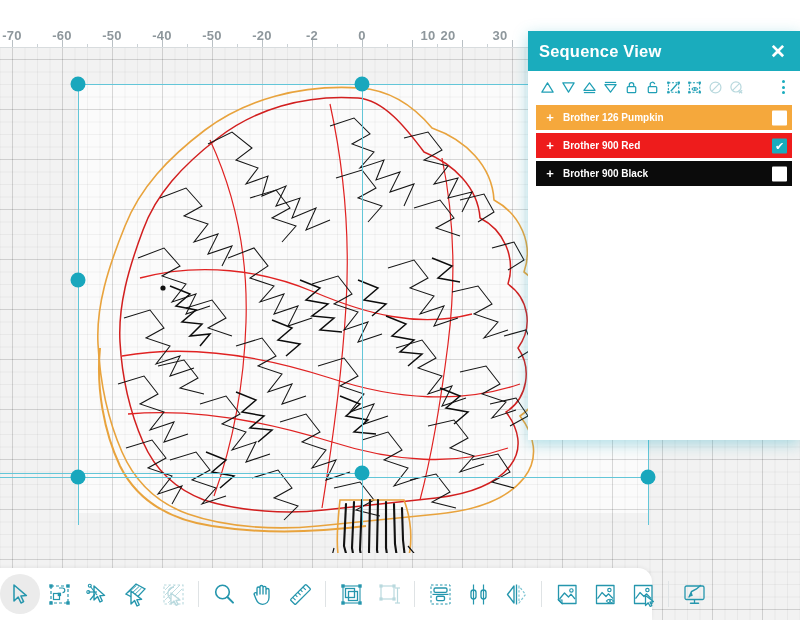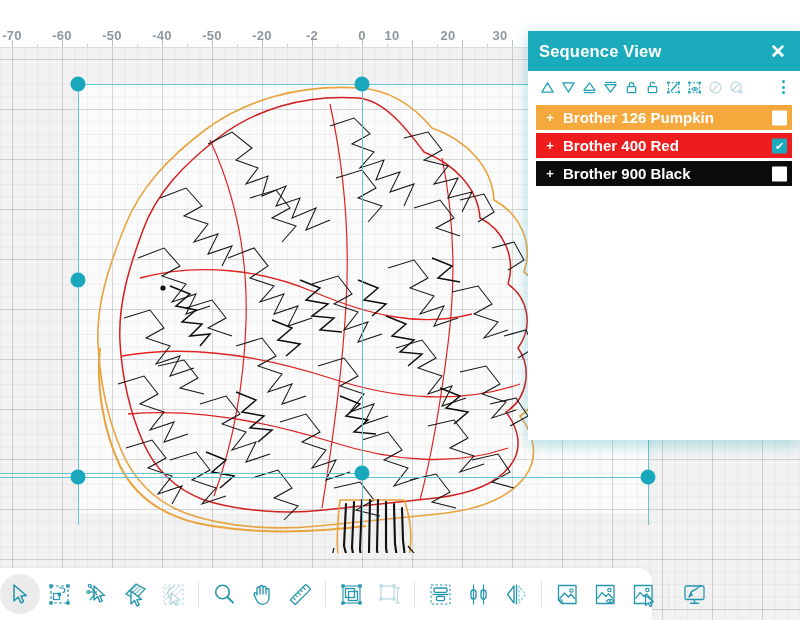--- a/index.html
+++ b/index.html
@@ -108,21 +108,21 @@
   .rows { padding: 2px 8px 0 8px; display: flex; flex-direction: column; gap: 3px; }
   .row {
     height: 25px; display: flex; align-items: center;
     padding-left: 7px; position: relative;
   }
   .row .plus {
     font-size: 13px; font-weight: bold; width: 14px; text-align: center;
     flex: 0 0 auto;
   }
   .row .rlabel {
-    font-size: 15px; font-weight: bold; margin-left: 6px;
+    font-size: 10px; font-weight: bold; margin-left: 6px;
     white-space: nowrap; overflow: hidden; text-overflow: ellipsis;
   }
   .row .cb {
     position: absolute; right: 5px; top: 50%; transform: translateY(-50%);
     width: 15px; height: 15px; background: #ffffff; border-radius: 1px;
     cursor: pointer;
   }
   .row .cb.checked { background: #1aacbd; }
   .row .cb.checked::after {
     content: "✔"; color: #fff; font-size: 11px; line-height: 15px;
@@ -172,21 +172,21 @@
       <div class="tick" style="left: 262px;"></div>
       <div class="lbl" style="left: 262px;">-20</div>
       <div class="tick minor" style="left: 287px;"></div>
       <div class="tick" style="left: 312px;"></div>
       <div class="lbl" style="left: 312px;">-2</div>
       <div class="tick minor" style="left: 337px;"></div>
       <div class="tick" style="left: 362px;"></div>
       <div class="lbl" style="left: 362px;">0</div>
       <div class="tick minor" style="left: 387px;"></div>
       <div class="tick" style="left: 412px;"></div>
-      <div class="lbl" style="left: 392px;">10</div>
+      <div class="lbl" style="left: 428px;">10</div>
       <div class="tick minor" style="left: 437px;"></div>
       <div class="tick" style="left: 462px;"></div>
       <div class="lbl" style="left: 448px;">20</div>
       <div class="tick minor" style="left: 487px;"></div>
       <div class="tick" style="left: 512px;"></div>
       <div class="lbl" style="left: 500px;">30</div>
       <div class="tick minor" style="left: 537px;"></div>
       <div class="tick" style="left: 562px;"></div>
       <div class="lbl" style="left: 562px;">40</div>
       <div class="tick minor" style="left: 587px;"></div>
@@ -414,21 +414,21 @@
     </div>
 
     <div class="rows" id="seq-rows">
         <div class="row" style="background: rgb(245, 168, 60); color: rgb(255, 255, 255);">
           <span class="plus">+</span>
           <span class="rlabel">Brother 126 Pumpkin</span>
           <span class="cb"></span>
         </div>
         <div class="row" style="background: rgb(238, 28, 28); color: rgb(255, 255, 255);">
           <span class="plus">+</span>
-          <span class="rlabel">Brother 400 Red</span>
+          <span class="rlabel">Brother 900 Red</span>
           <span class="cb checked"></span>
         </div>
         <div class="row" style="background: rgb(11, 11, 11); color: rgb(255, 255, 255);">
           <span class="plus">+</span>
           <span class="rlabel">Brother 900 Black</span>
           <span class="cb"></span>
         </div>
       </div>
   </div>
 

